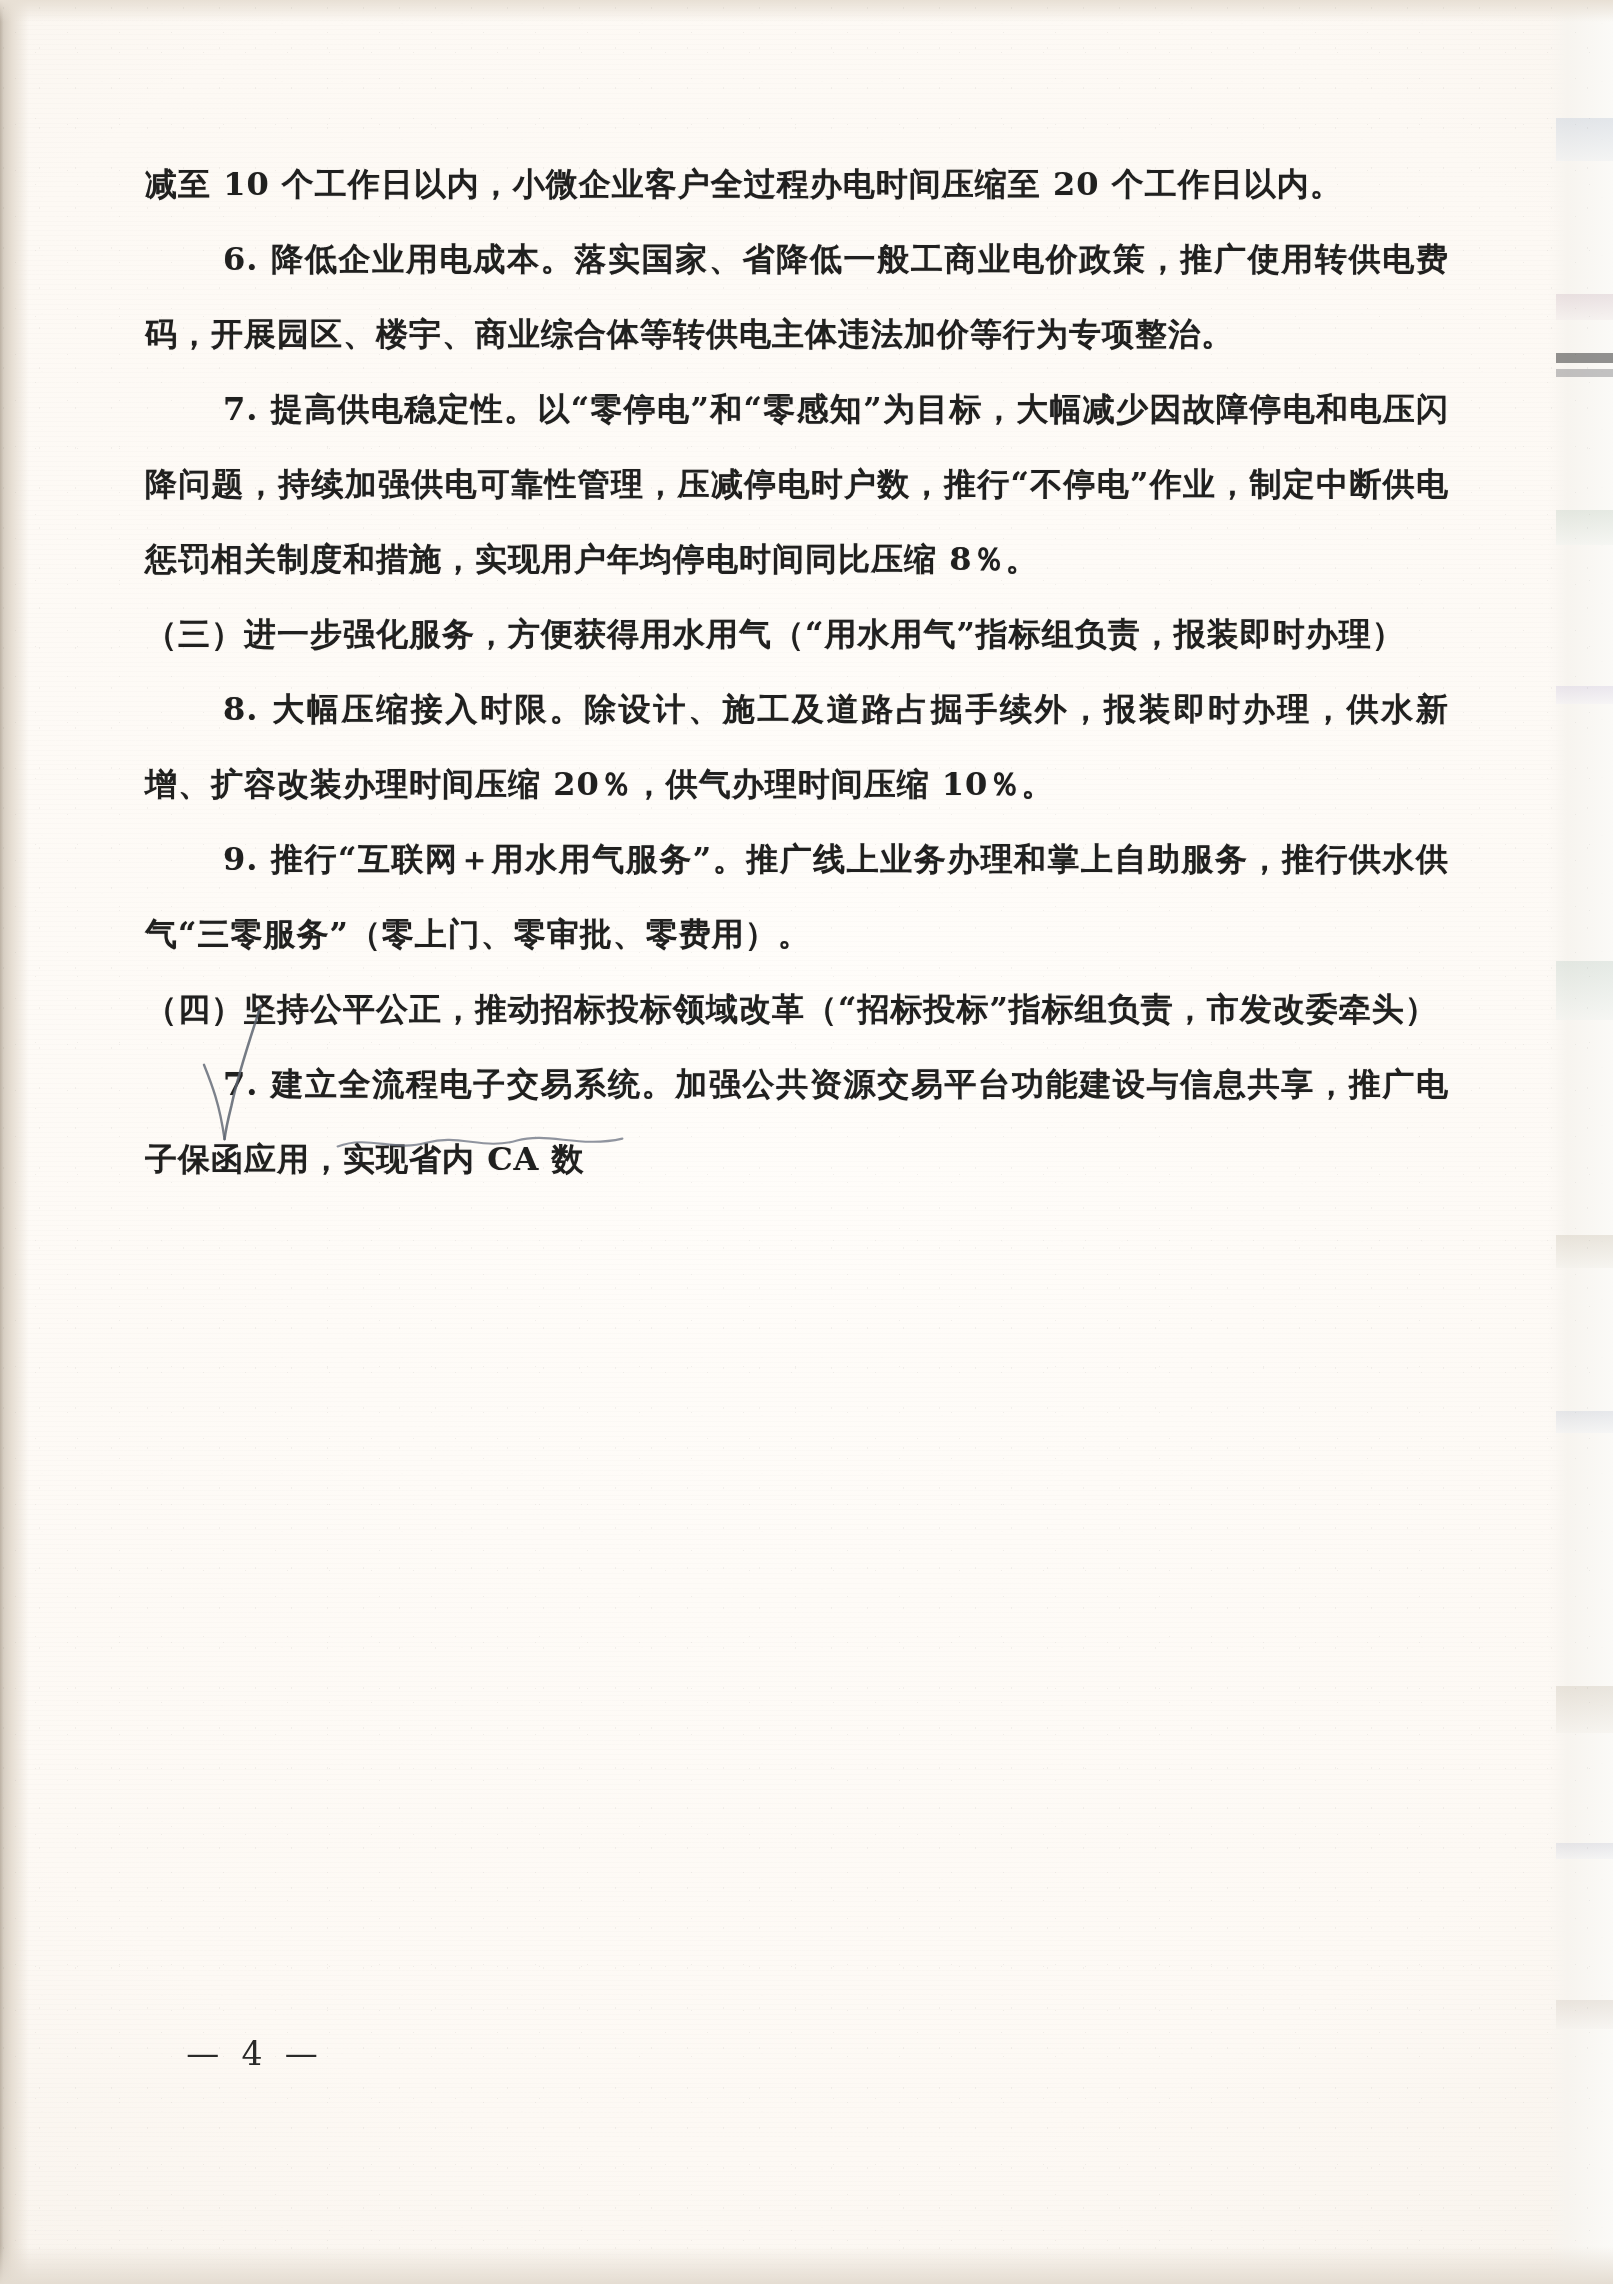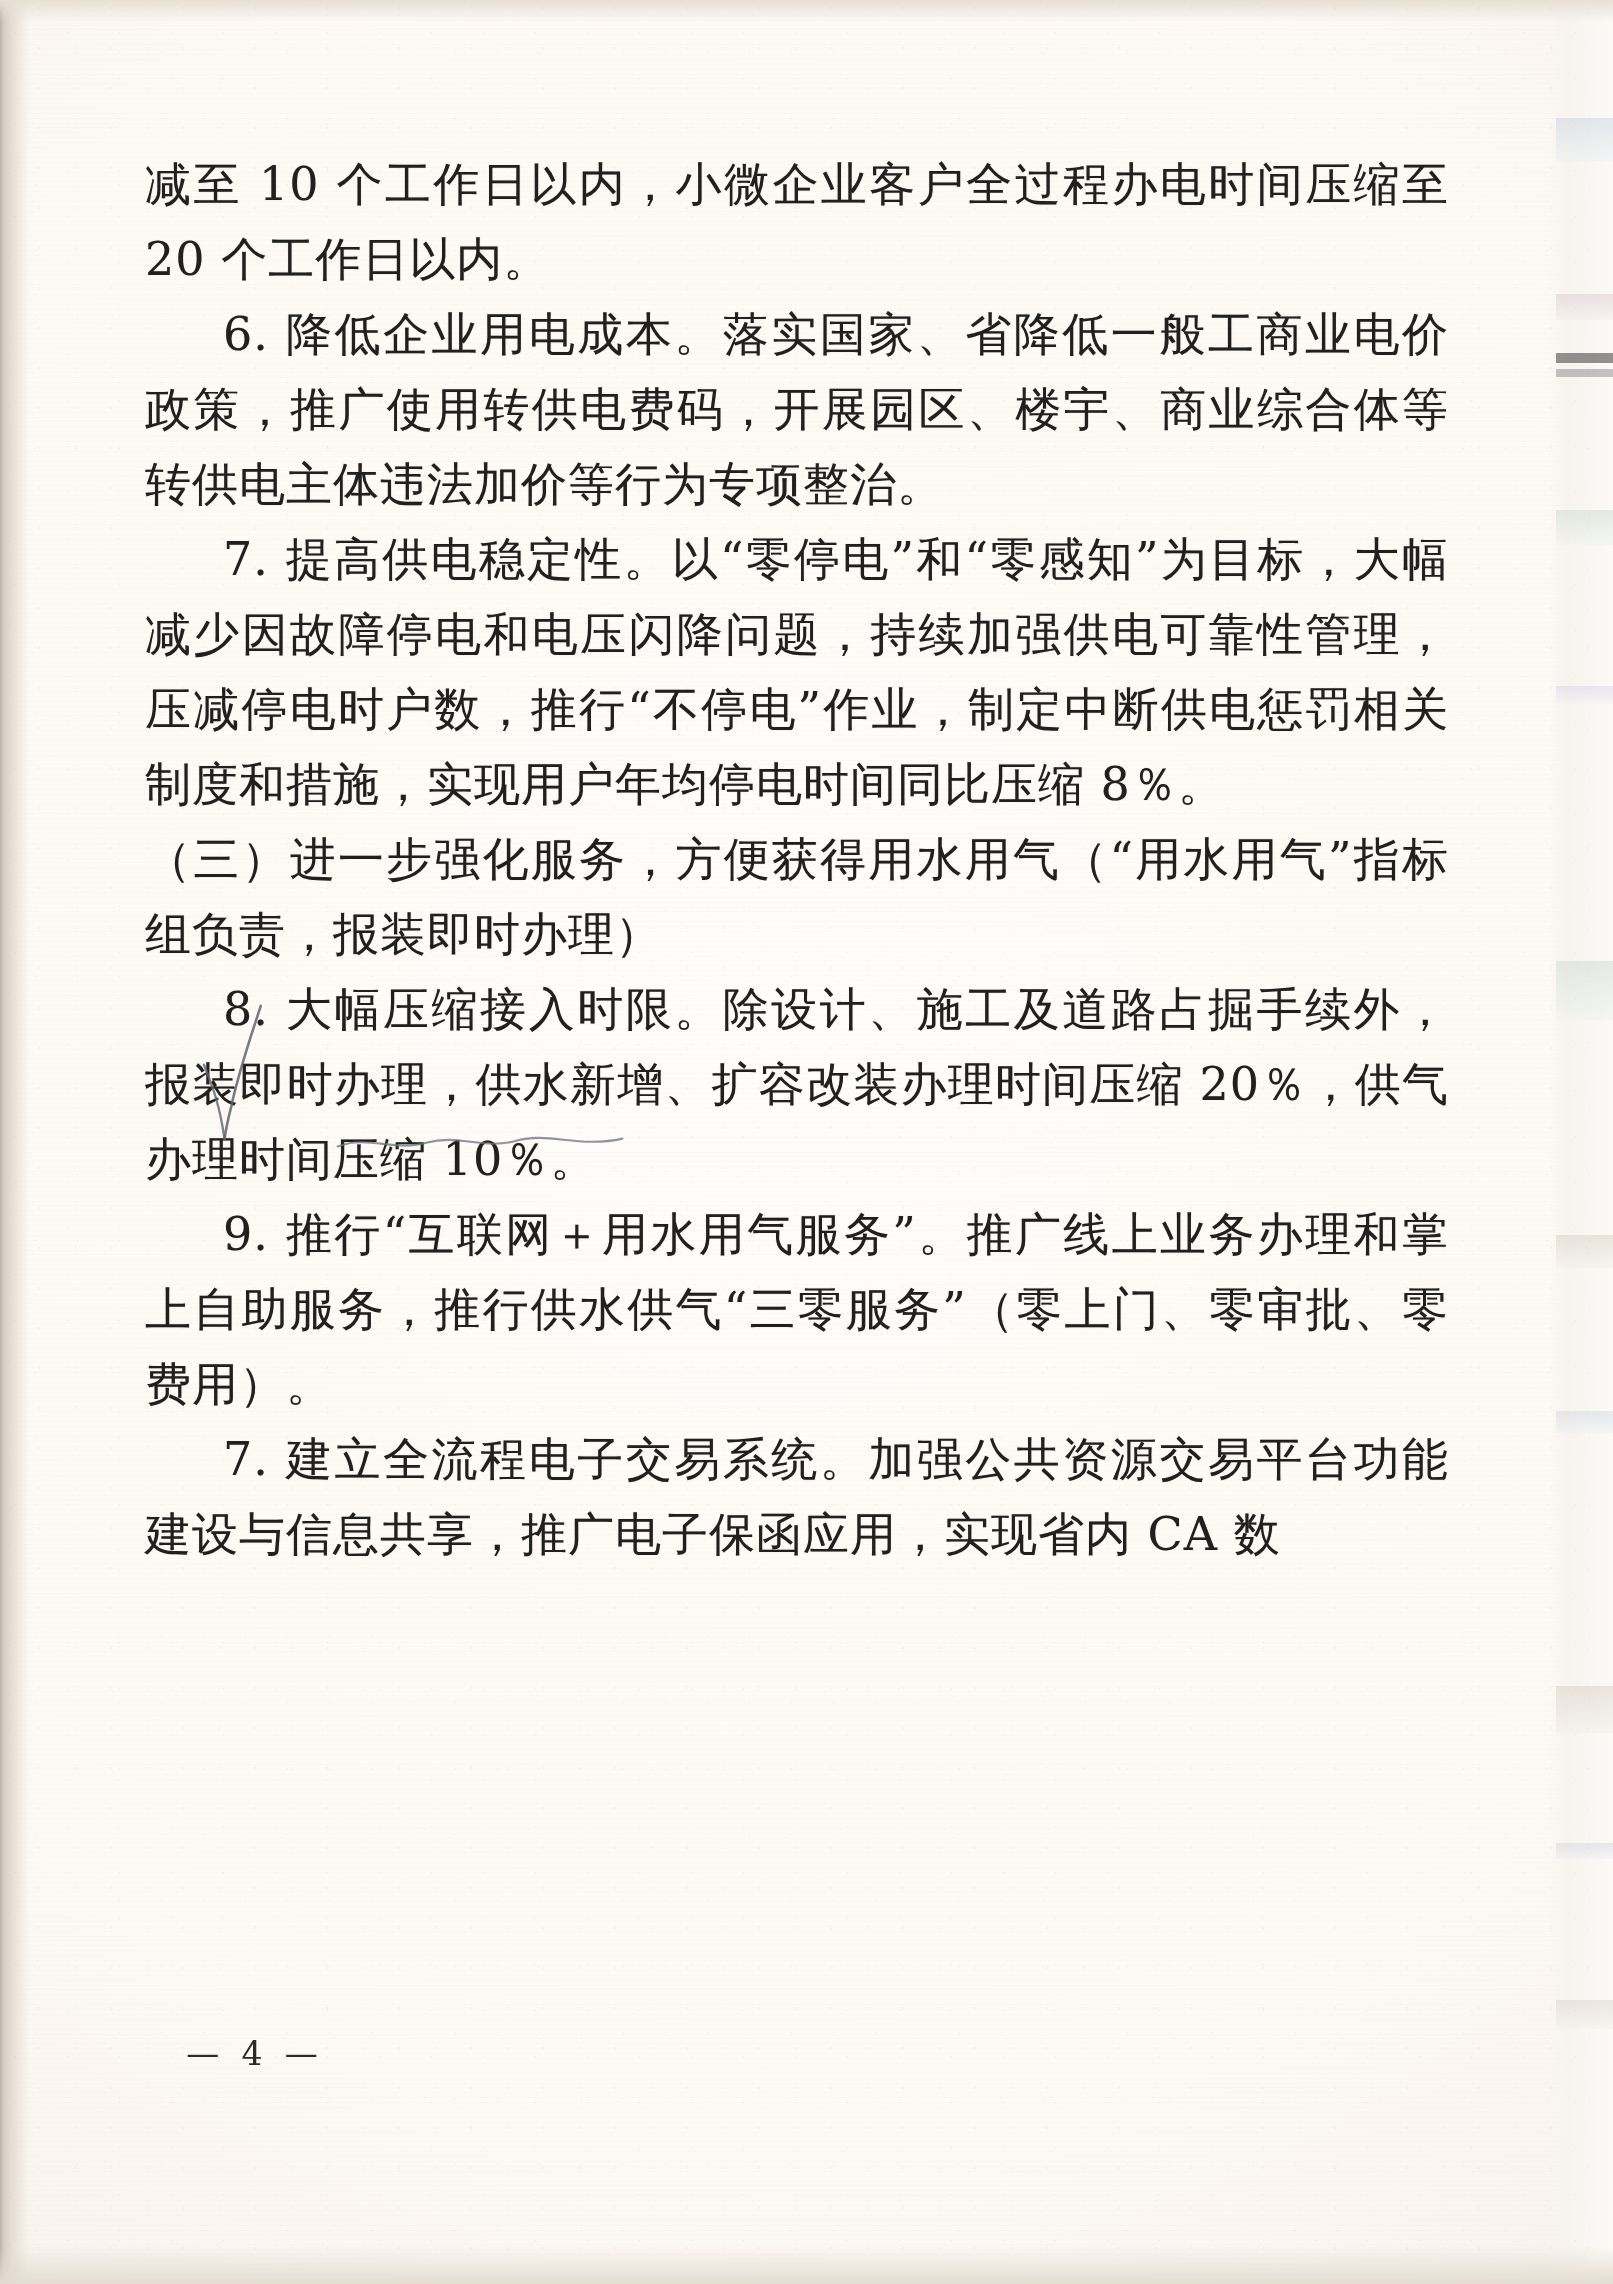--- a/index.html
+++ b/index.html
@@ -85,28 +85,28 @@
     width: 100%; height: 100%;
   }
   .doc-body {
     position: absolute;
     left: 145px;
     top: 147px;
     width: 1304px;
   }
   p.line-block {
     margin: 0;
-    font-size: 46px;
+    font-size: 32px;
     line-height: 75px;
     letter-spacing: 1px;
     color: #20201f;
     text-align: justify;
     text-justify: inter-character;
     font-family: "DejaVu Serif", "Liberation Serif", serif;
-    font-weight: 400;
+    font-weight: 700;
     text-shadow: 0 0 1px rgba(40,40,45,0.30);
   }
   p.indent {
     text-indent: 78px;
   }
   .page-number {
     position: absolute;
     left: 0;
     top: 2034px;
     width: 510px;
@@ -181,20 +181,21 @@
       <p class="line-block indent">6. 降低企业用电成本。落实国家、省降低一般工商业电价政策，推广使用转供电费码，开展园区、楼宇、商业综合体等转供电主体违法加价等行为专项整治。</p>
 
       <p class="line-block indent">7. 提高供电稳定性。以“零停电”和“零感知”为目标，大幅减少因故障停电和电压闪降问题，持续加强供电可靠性管理，压减停电时户数，推行“不停电”作业，制定中断供电惩罚相关制度和措施，实现用户年均停电时间同比压缩 8％。</p>
 
       <p class="line-block">（三）进一步强化服务，方便获得用水用气（“用水用气”指标组负责，报装即时办理）</p>
 
       <p class="line-block indent">8. 大幅压缩接入时限。除设计、施工及道路占掘手续外，报装即时办理，供水新增、扩容改装办理时间压缩 20％，供气办理时间压缩 10％。</p>
 
       <p class="line-block indent">9. 推行“互联网＋用水用气服务”。推广线上业务办理和掌上自助服务，推行供水供气“三零服务”（零上门、零审批、零费用）。</p>
 
+      <p class="line-block">（四）坚持公平公正，推动招标投标领域改革（“招标投标”指标组负责，市发改委牵头）</p>
 
       <p class="line-block indent">7. 建立全流程电子交易系统。加强公共资源交易平台功能建设与信息共享，推广电子保函应用，实现省内 CA 数</p>
     </div>
 
     <svg class="pen-mark" viewBox="0 0 120 150">
       <path d="M70 4 C58 40 46 78 40 106 C36 122 34 132 33 140" stroke="#5d6470" stroke-width="2.6" fill="none" stroke-linecap="round" opacity="0.85"></path>
       <path d="M12 64 C20 84 28 104 33 140" stroke="#5d6470" stroke-width="2.4" fill="none" stroke-linecap="round" opacity="0.8"></path>
     </svg>
 
     <svg class="pen-mark2" viewBox="0 0 300 40">

